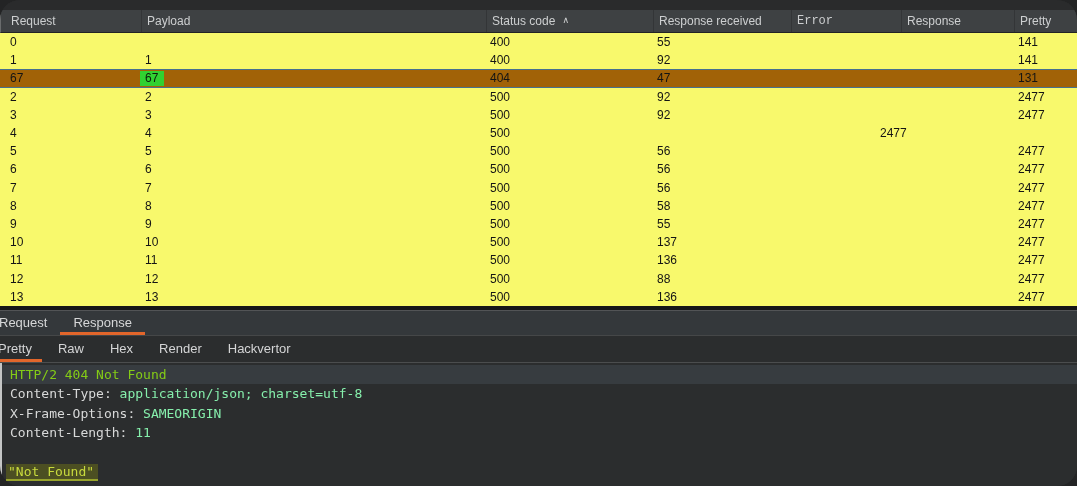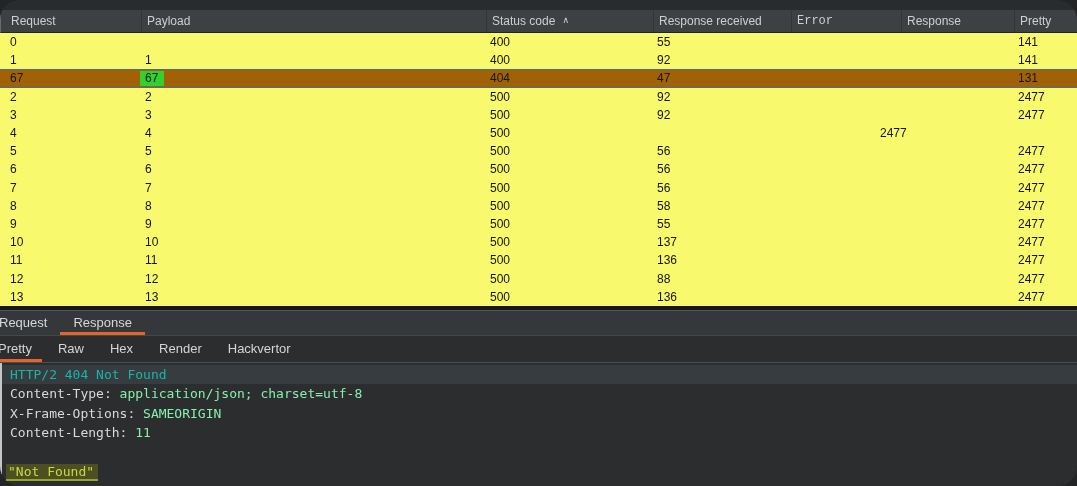--- a/index.html
+++ b/index.html
@@ -74,21 +74,21 @@
   .editor {
     position:relative; height:122px; background:#2b2d2e;
     font-family:"DejaVu Sans Mono", monospace; font-size:13px;
     padding-top:2px; overflow:hidden;
   }
   .caret-bar { position:absolute; left:0; top:0; bottom:0; width:2px; background:#c4c5c5; }
   .code-line { height:19.4px; line-height:19.4px; padding-left:10px; white-space:pre; }
   .code-line.current { background:#373c40; }
   .hdr-name { color:#d8d9d9; }
   .hdr-value { color:#86efac; }
-  .status-text { color:#14b8a6; }
+  .status-text { color:#84cc16; }
   .body-match {
     background:#4c4f22; color:#c8da3d;
     border-bottom:2px solid #97a32b; padding:0 4px 0 2px; margin-left:-4px;
   }
 </style>
 </head>
 <body>
 
 <div id="app">
   <div class="top-strip"></div>

